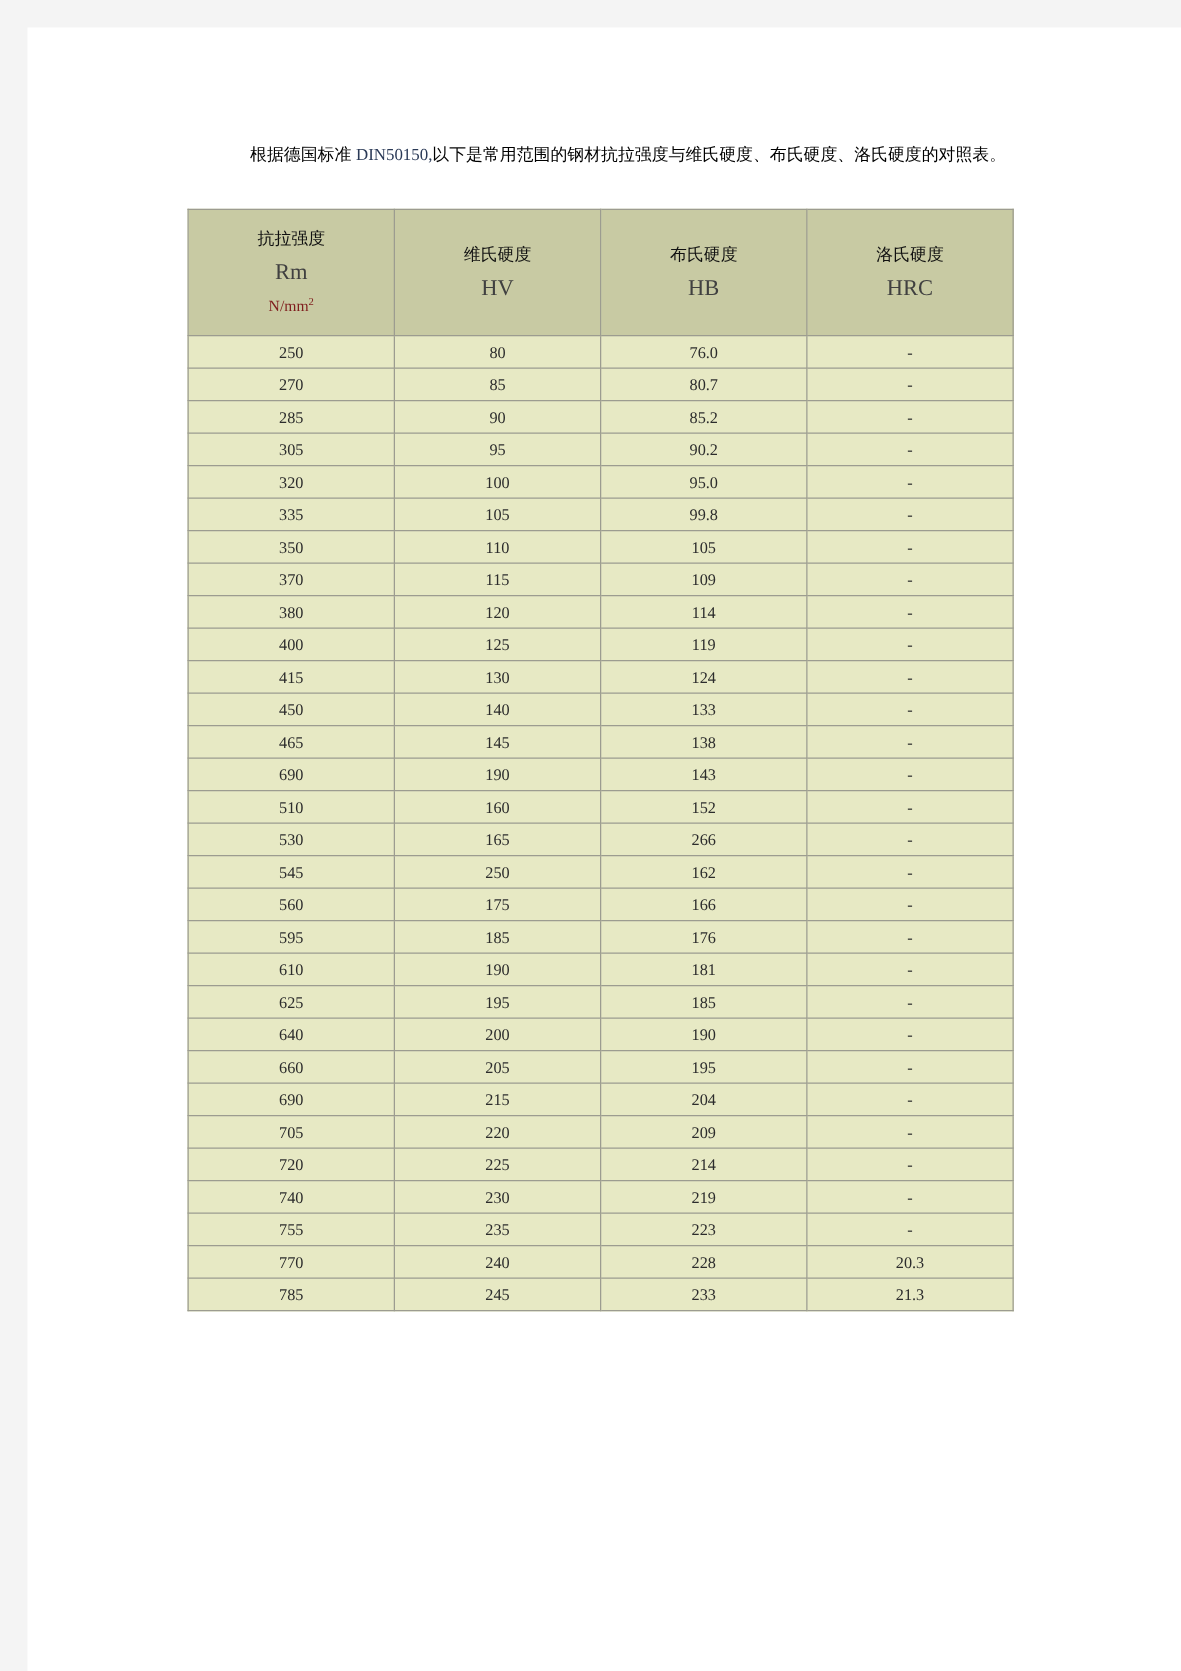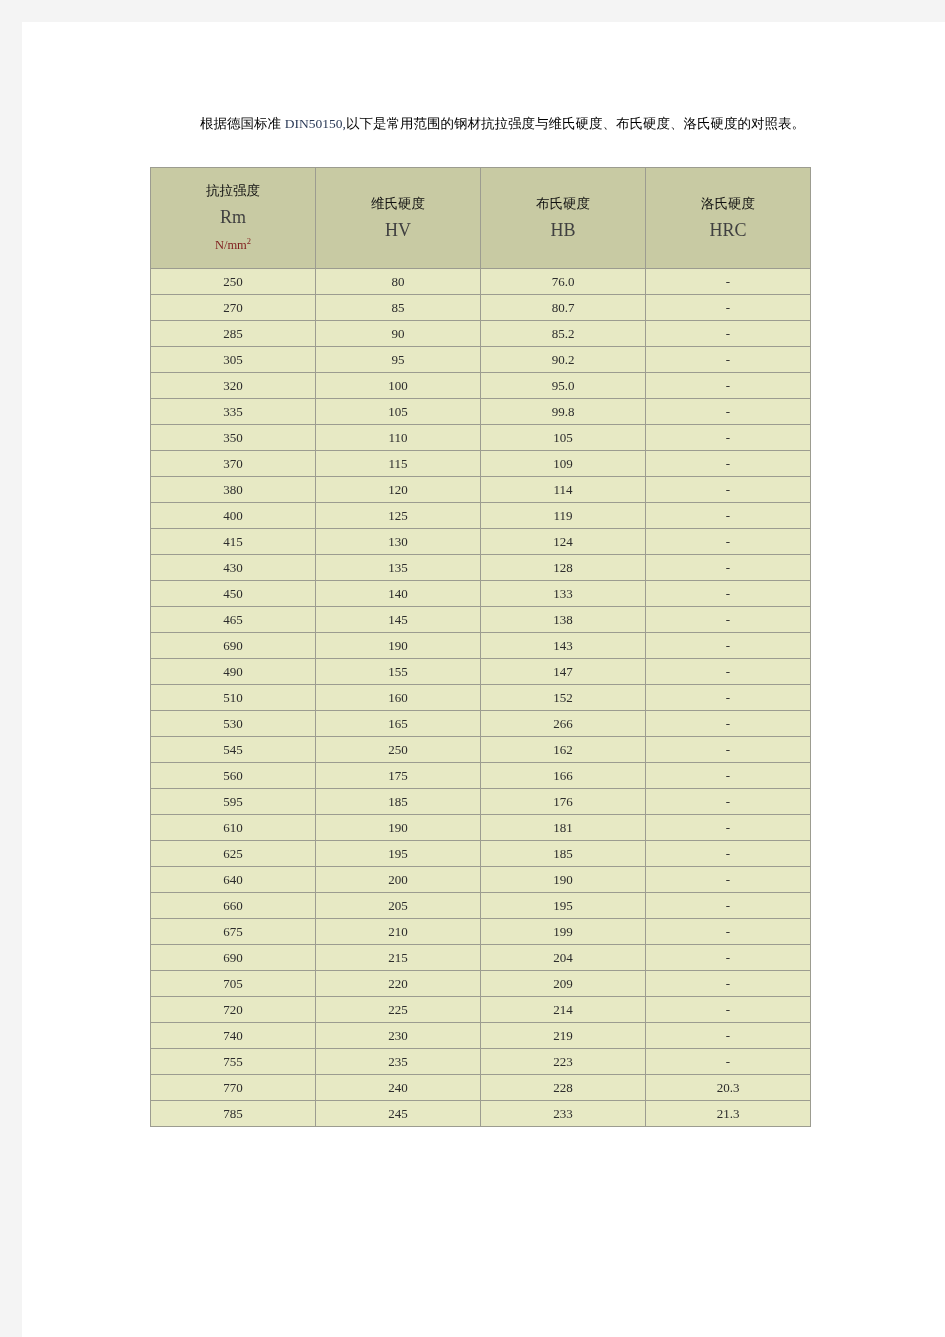--- a/index.html
+++ b/index.html
@@ -202,50 +202,38 @@
             <td>119</td>
             <td>-</td>
           </tr>
           <tr>
             <td>415</td>
             <td>130</td>
             <td>124</td>
             <td>-</td>
           </tr>
           <tr>
-            <td>430</td>
-            <td>135</td>
-            <td>128</td>
-            <td>-</td>
-          </tr>
-          <tr>
             <td>450</td>
             <td>140</td>
             <td>133</td>
             <td>-</td>
           </tr>
           <tr>
             <td>465</td>
             <td>145</td>
             <td>138</td>
             <td>-</td>
           </tr>
           <tr>
             <td>690</td>
             <td>190</td>
             <td>143</td>
             <td>-</td>
           </tr>
           <tr>
-            <td>490</td>
-            <td>155</td>
-            <td>147</td>
-            <td>-</td>
-          </tr>
-          <tr>
             <td>510</td>
             <td>160</td>
             <td>152</td>
             <td>-</td>
           </tr>
           <tr>
             <td>530</td>
             <td>165</td>
             <td>266</td>
             <td>-</td>
@@ -283,26 +271,20 @@
           <tr>
             <td>640</td>
             <td>200</td>
             <td>190</td>
             <td>-</td>
           </tr>
           <tr>
             <td>660</td>
             <td>205</td>
             <td>195</td>
-            <td>-</td>
-          </tr>
-          <tr>
-            <td>675</td>
-            <td>210</td>
-            <td>199</td>
             <td>-</td>
           </tr>
           <tr>
             <td>690</td>
             <td>215</td>
             <td>204</td>
             <td>-</td>
           </tr>
           <tr>
             <td>705</td>

